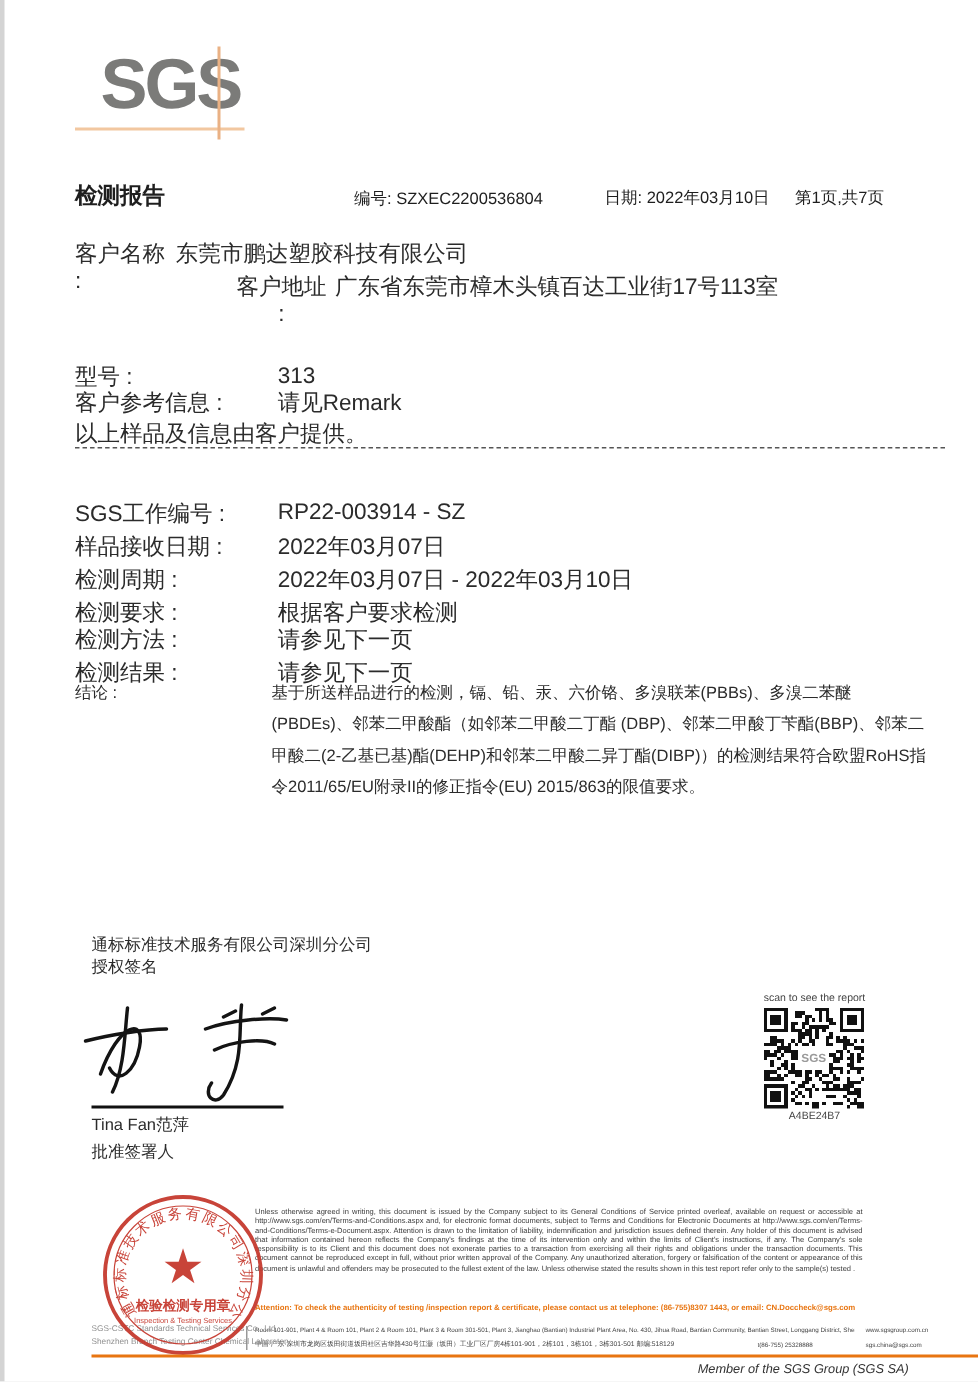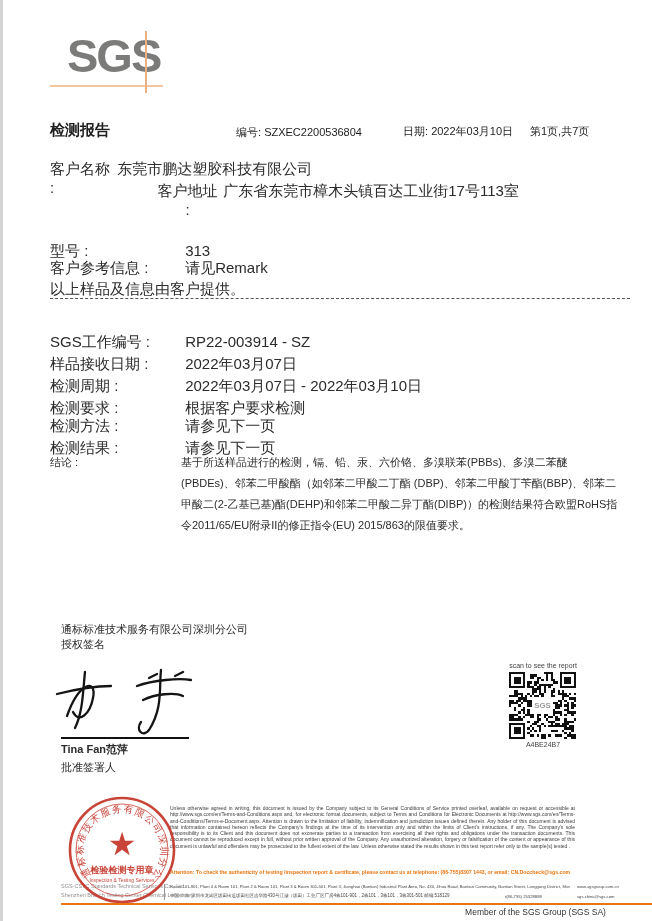--- a/index.html
+++ b/index.html
@@ -106,21 +106,21 @@
       <path d="M4,26 C20,22 44,18 58,18"></path>
       <path d="M32,4 C30,22 30,44 22,60"></path>
       <path d="M84,18 C100,12 126,10 138,12"></path>
       <path d="M108,2 C106,20 110,40 96,62 C90,70 82,62 88,54"></path>
       <path d="M90,32 C102,26 122,24 130,28"></path>
       <path d="M96,10 l8,-4"></path>
       <path d="M122,8 l8,-4"></path>
     </g>
   </svg>
   <div class="abs" style="left:58px;top:737px;width:128px;height:2px;background:#111;"></div>
-  <div class="abs" style="left:58px;top:742px;font-size:11px;font-weight:bold;">Tina Fan范萍</div>
+  <div class="abs" style="left:58px;top:742px;font-size:11px;">Tina Fan范萍</div>
   <div class="abs" style="left:58px;top:760px;font-size:11px;">批准签署人</div>
 
   <div class="abs qr-caption" style="left:498px;top:662px;width:84px;">scan to see the report</div>
   <svg class="abs" style="left:506px;top:672px;" width="67" height="67" viewBox="0 0 29 29" shape-rendering="crispEdges">
     <rect x="0" y="0" width="29" height="29" fill="#fff"></rect>
     <g fill="#111">
       <rect x="0" y="0" width="7" height="7"></rect>
         <rect x="1" y="1" width="5" height="5" fill="#fff"></rect>
         <rect x="2" y="2" width="3" height="3"></rect>
       <rect x="22" y="0" width="7" height="7"></rect>
@@ -419,15 +419,15 @@
     <path id="ringPath" d="M 26.2,82.1 A 39,39 0 1 1 87.8,82.1" fill="none"></path>
     <text font-size="9.5" fill="#c63a2f" letter-spacing="1.5">
       <textPath href="#ringPath">通标标准技术服务有限公司深圳分公司</textPath>
     </text>
     <text x="57" y="62" font-size="32" text-anchor="middle" fill="#c63a2f">★</text>
     <text x="57" y="80" font-size="9" font-weight="bold" text-anchor="middle" fill="#c63a2f">检验检测专用章</text>
     <text x="57" y="89" font-size="5" text-anchor="middle" fill="#c63a2f">Inspection &amp; Testing Services</text>
   </svg>
 
   <div class="abs oline" style="left:58px;top:903px;width:594px;"></div>
-  <div class="abs member" style="left:430px;top:907px;width:205px;text-align:center;">Member of the SGS Group (SGS SA)</div>
+  <div class="abs member" style="left:430px;top:907px;width:205px;text-align:center;font-style:italic;">Member of the SGS Group (SGS SA)</div>
 
 </div>
 
 </body></html>

